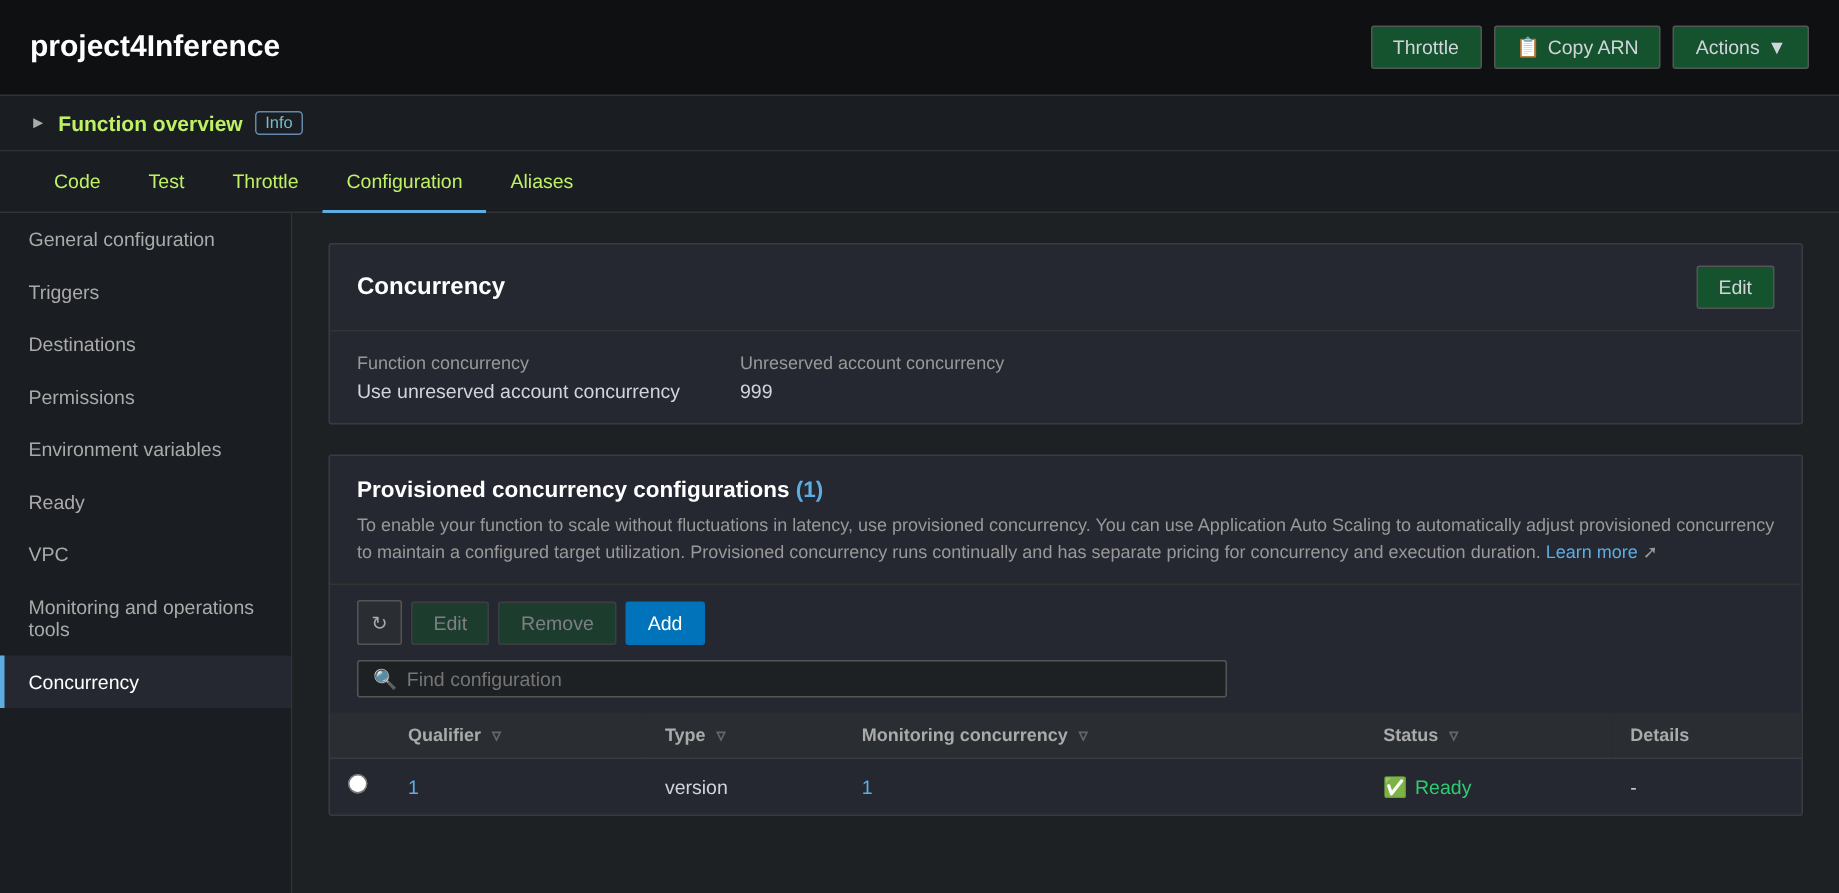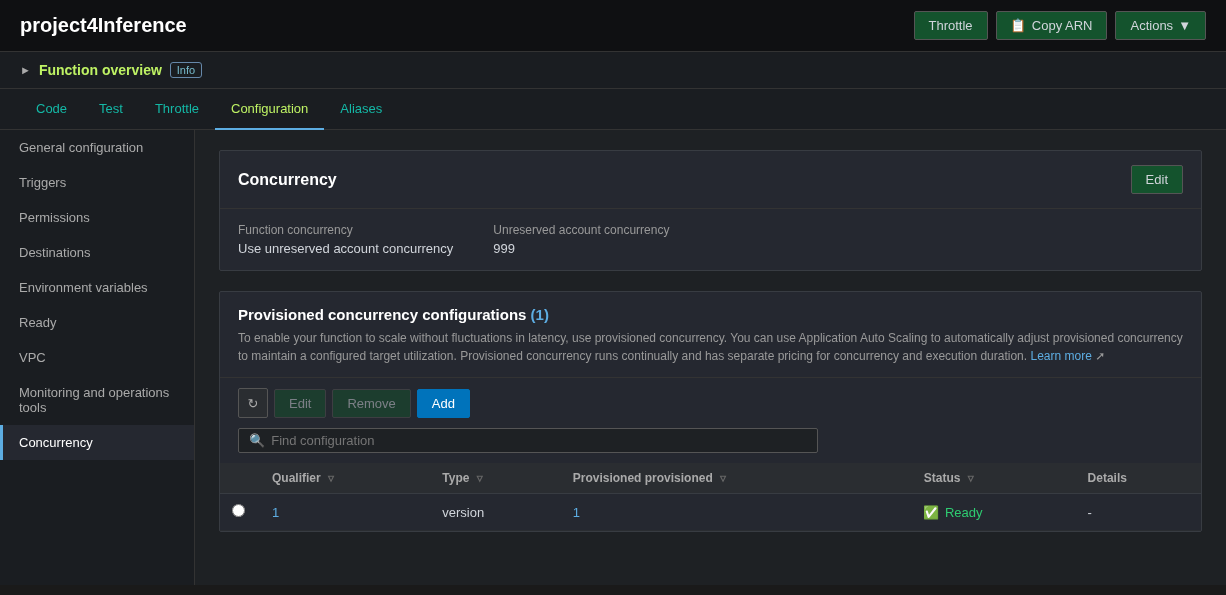--- a/index.html
+++ b/index.html
@@ -10,21 +10,21 @@
       font-size: 13px;
       min-height: 595px;
       width: 1226px;
       overflow: hidden;
     }
 
     
     .header {
       background: #0f1012;
       padding: 0 20px;
-      height: 52px;
+      height: 64px;
       display: flex;
       align-items: center;
       justify-content: space-between;
       border-bottom: 1px solid #333;
     }
     .header-title {
       color: #ffffff;
       font-size: 20px;
       font-weight: 600;
     }
@@ -81,21 +81,21 @@
     
     .tabs-bar {
       background: #1a1d21;
       display: flex;
       padding: 0 20px;
       border-bottom: 1px solid #333;
     }
     .tab {
       padding: 12px 16px;
       cursor: pointer;
-      color: #14b8a6;
+      color: #bef264;
       font-size: 13px;
       border-bottom: 2px solid transparent;
       margin-bottom: -1px;
     }
     .tab.active {
       color: #bef264;
       border-bottom: 2px solid #5dade2;
     }
 
     
@@ -299,22 +299,22 @@
   <div class="tab">Throttle</div>
   <div class="tab active">Configuration</div>
   <div class="tab">Aliases</div>
 </div>
 
 <div class="content-layout">
 
   <div class="sidebar">
     <div class="sidebar-item">General configuration</div>
     <div class="sidebar-item">Triggers</div>
+    <div class="sidebar-item">Destinations</div>
     <div class="sidebar-item">Permissions</div>
-    <div class="sidebar-item">Destinations</div>
     <div class="sidebar-item">Environment variables</div>
     <div class="sidebar-item">Ready</div>
     <div class="sidebar-item">VPC</div>
     <div class="sidebar-item">Monitoring and operations tools</div>
     <div class="sidebar-item active">Concurrency</div>
   </div>
 
   <div class="main-content">
 
     <div class="section-card">
@@ -365,21 +365,21 @@
             <th class="checkbox-col"></th>
             <th>
               <span>Qualifier</span>
               <span class="sort-icon">▿</span>
             </th>
             <th>
               <span>Type</span>
               <span class="sort-icon">▿</span>
             </th>
             <th>
-              <span>Provisioned provisioned</span>
+              <span>Monitoring concurrency</span>
               <span class="sort-icon">▿</span>
             </th>
             <th>
               <span>Status</span>
               <span class="sort-icon">▿</span>
             </th>
             <th>
               <span>Details</span>
             </th>
           </tr>

